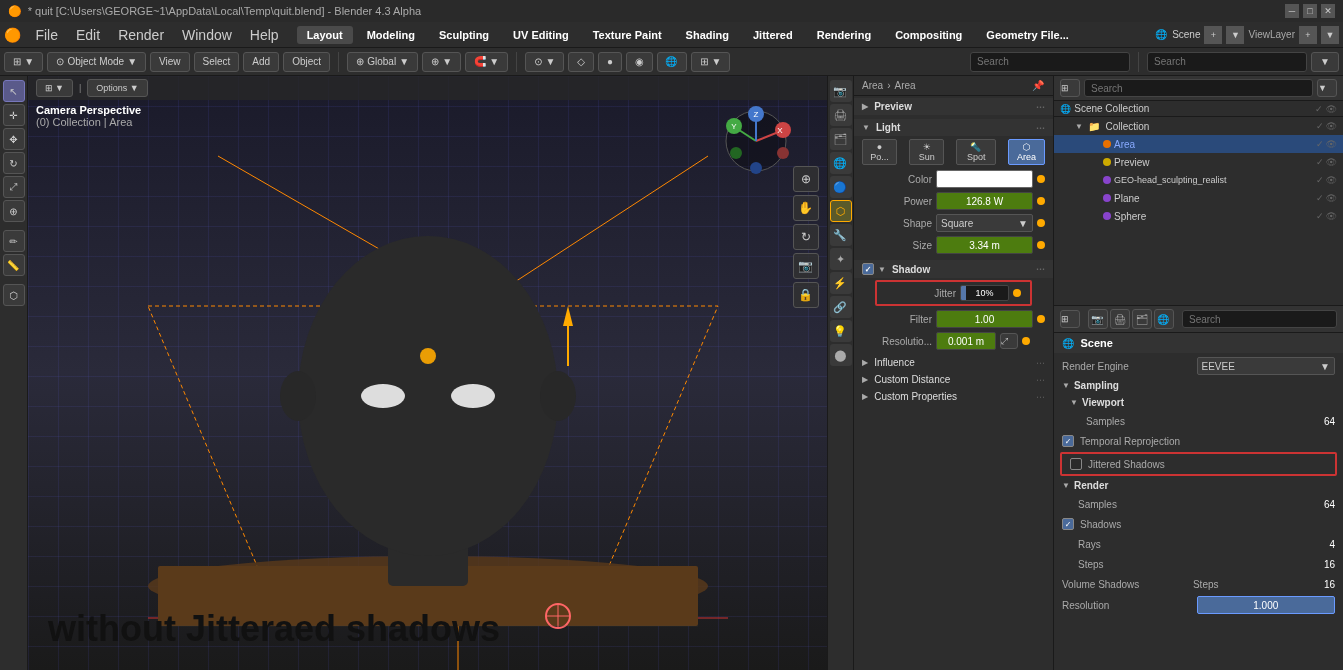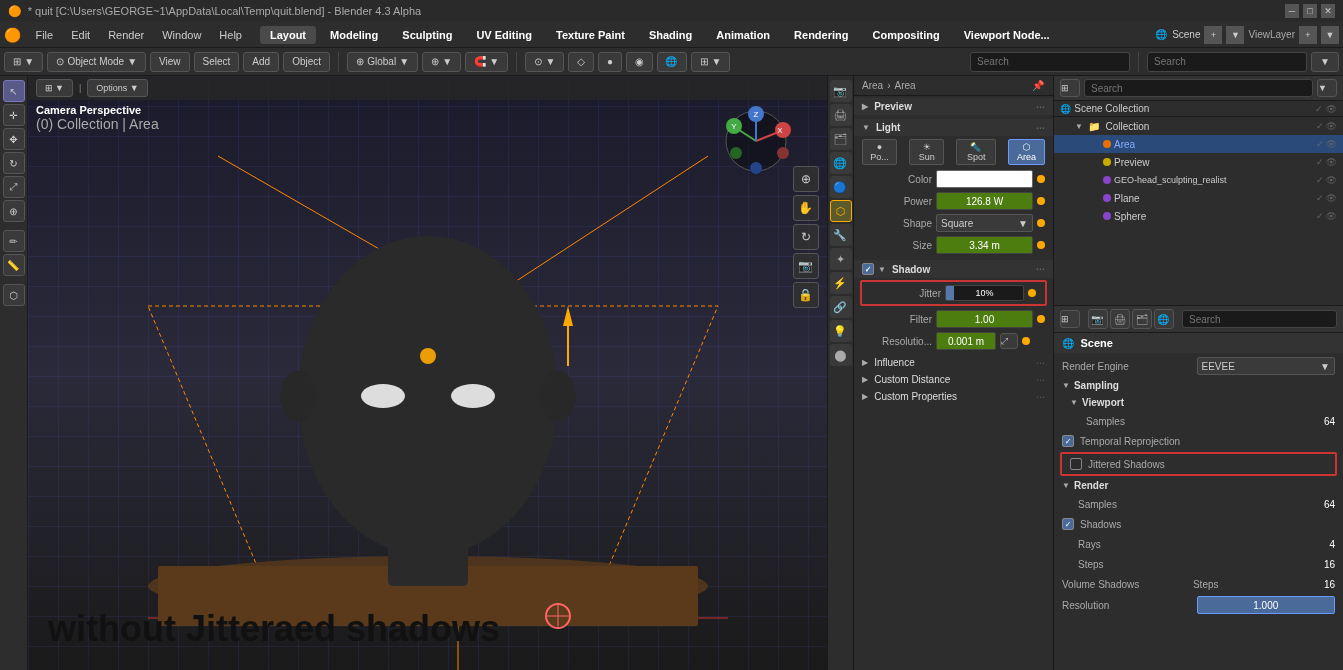--- a/index.html
+++ b/index.html
@@ -38,21 +38,21 @@
       align-items: center;
       padding: 0 4px;
       gap: 2px;
       flex-shrink: 0;
       border-bottom: 1px solid #1a1a1a;
     }
     .menu-item {
       padding: 2px 8px;
       cursor: pointer;
       color: #ccc;
-      font-size: 11px;
+      font-size: 14px;
       border-radius: 3px;
     }
     .menu-workspace {
       padding: 3px 10px;
       font-size: 11px;
       font-weight: bold;
       color: #fff;
       border-radius: 3px;
     }
     .menu-workspace.active { background: #4a4a4a; }
@@ -117,21 +117,21 @@
       padding: 0 8px;
       gap: 6px;
       z-index: 10;
     }
     .viewport-info {
       position: absolute;
       top: 28px; left: 8px;
       z-index: 10;
     }
     .viewport-info-title { font-size: 11px; color: #fff; font-weight: bold; }
-    .viewport-info-sub { font-size: 14px; color: #aaa; }
+    .viewport-info-sub { font-size: 11px; color: #aaa; }
 
     .viewport-bg {
       position: absolute;
       top: 0; left: 0; right: 0; bottom: 0;
       background: linear-gradient(180deg, #1a1a2a 0%, #2a2a3a 50%, #1a1a1a 100%);
     }
     .grid-overlay {
       position: absolute;
       top: 0; left: 0; right: 0; bottom: 0;
       background-image:
@@ -295,21 +295,21 @@
       color: #ccc;
       font-size: 9px;
       cursor: pointer;
       border-radius: 2px;
     }
     .light-type-btn.active { background: #4a6a9a; border-color: #6a9aff; color: #fff; }
 
     
     .shadow-jitter-row {
       border: 2px solid #cc3333;
-      margin: 2px 6px;
+      margin: 2px 21px;
       border-radius: 2px;
       padding: 1px;
     }
 
     
     .jitter-bar-container {
       flex: 1;
       height: 16px;
       background: #1a1a1a;
       border: 1px solid #444;
@@ -594,24 +594,24 @@
   <span class="menu-item">Render</span>
   <span class="menu-item">Window</span>
   <span class="menu-item">Help</span>
   <div style="flex:1; display:flex; gap:4px; margin-left:8px;">
     <span class="menu-workspace active">Layout</span>
     <span class="menu-workspace">Modeling</span>
     <span class="menu-workspace">Sculpting</span>
     <span class="menu-workspace">UV Editing</span>
     <span class="menu-workspace">Texture Paint</span>
     <span class="menu-workspace">Shading</span>
-    <span class="menu-workspace">Animation</span>
+    <span class="menu-workspace">Jittered</span>
     <span class="menu-workspace">Rendering</span>
     <span class="menu-workspace">Compositing</span>
-    <span class="menu-workspace">Viewport Node...</span>
+    <span class="menu-workspace">Geometry File...</span>
   </div>
   <div style="display:flex; align-items:center; gap:4px; margin-left:4px;">
     <span style="font-size:10px; color:#aaa;">🌐</span>
     <span style="font-size:10px; color:#ccc;">Scene</span>
     <button class="title-btn" style="width:18px;height:18px;">+</button>
     <button class="title-btn" style="width:18px;height:18px;">▼</button>
     <span style="font-size:10px; color:#aaa;">ViewLayer</span>
     <button class="title-btn" style="width:18px;height:18px;">+</button>
     <button class="title-btn" style="width:18px;height:18px;">▼</button>
   </div>

